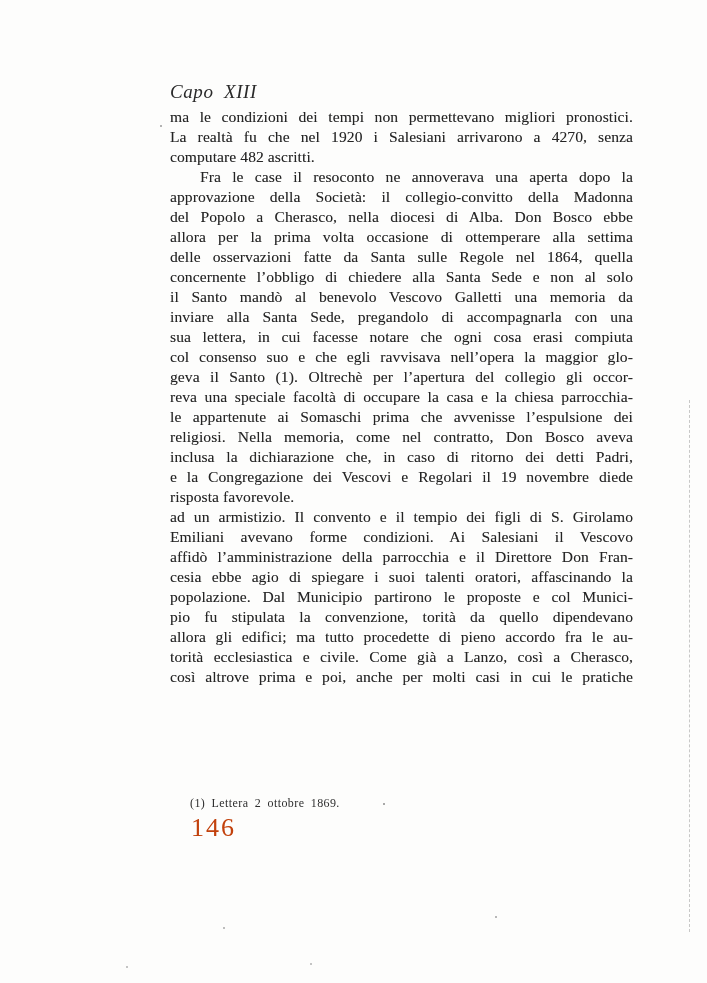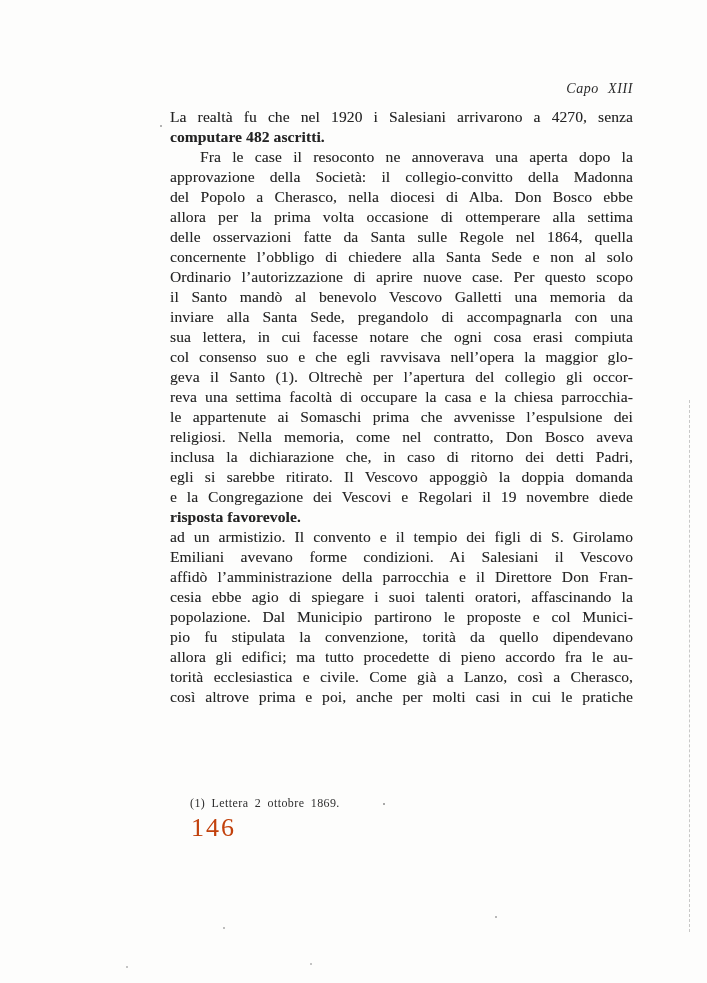--- a/index.html
+++ b/index.html
@@ -14,23 +14,23 @@
     background: #fdfdfc;
     overflow: hidden;
     font-family: "Liberation Serif", "DejaVu Serif", serif;
     color: #242424;
   }
   .running-head {
     position: absolute;
     top: 81px;
     left: 170px;
     width: 463px;
-    text-align: right;
+    text-align: left;
     font-style: italic;
-    font-size: 14px;
+    font-size: 19px;
     letter-spacing: 0.6px;
     word-spacing: 5px;
     color: #2a2a2a;
   }
   .text-block {
     position: absolute;
     top: 107px;
     left: 170px;
     width: 463px;
     font-size: 15.5px;
@@ -38,21 +38,21 @@
     letter-spacing: 0.1px;
     text-shadow: 0.2px 0.2px 0.3px rgba(45,45,45,0.35);
   }
   .line {
     height: 20px;
     overflow: hidden;
     text-align: justify;
     text-align-last: justify;
   }
   .line.indent { text-indent: 30px; }
-  .line.para-end { text-align-last: left; font-weight: bold; }
+  .line.para-end { text-align-last: left; }
   .footnote {
     position: absolute;
     top: 796px;
     left: 190px;
     font-size: 12px;
     letter-spacing: 0.4px;
     word-spacing: 3px;
     color: #2e2e2e;
   }
   .page-number {
@@ -88,39 +88,38 @@
   }
 </style>
 </head>
 <body>
 
 <div class="page">
 
   <div class="running-head">Capo XIII</div>
 
   <div class="text-block">
+      <div class="line">ma le condizioni dei tempi non permettevano migliori pronostici.</div>
       <div class="line">La realtà fu che nel 1920 i Salesiani arrivarono a 4270, senza</div>
       <div class="line para-end">computare 482 ascritti.</div>
       <div class="line indent">Fra le case il resoconto ne annoverava una aperta dopo la</div>
       <div class="line">approvazione della Società: il collegio-convitto della Madonna</div>
       <div class="line">del Popolo a Cherasco, nella diocesi di Alba. Don Bosco ebbe</div>
       <div class="line">allora per la prima volta occasione di ottemperare alla settima</div>
       <div class="line">delle osservazioni fatte da Santa sulle Regole nel 1864, quella</div>
       <div class="line">concernente l’obbligo di chiedere alla Santa Sede e non al solo</div>
-      <div class="line">Ordinario l’autorizzazione di aprire nuove case. Per questo scopo</div>
       <div class="line">il Santo mandò al benevolo Vescovo Galletti una memoria da</div>
       <div class="line">inviare alla Santa Sede, pregandolo di accompagnarla con una</div>
       <div class="line">sua lettera, in cui facesse notare che ogni cosa erasi compiuta</div>
       <div class="line">col consenso suo e che egli ravvisava nell’opera la maggior glo-</div>
       <div class="line">geva il Santo (1). Oltrechè per l’apertura del collegio gli occor-</div>
-      <div class="line">reva una settima facoltà di occupare la casa e la chiesa parrocchia-</div>
+      <div class="line">reva una speciale facoltà di occupare la casa e la chiesa parrocchia-</div>
       <div class="line">le appartenute ai Somaschi prima che avvenisse l’espulsione dei</div>
       <div class="line">religiosi. Nella memoria, come nel contratto, Don Bosco aveva</div>
       <div class="line">inclusa la dichiarazione che, in caso di ritorno dei detti Padri,</div>
-      <div class="line">egli si sarebbe ritirato. Il Vescovo appoggiò la doppia domanda</div>
       <div class="line">e la Congregazione dei Vescovi e Regolari il 19 novembre diede</div>
       <div class="line para-end">risposta favorevole.</div>
       <div class="line">ad un armistizio. Il convento e il tempio dei figli di S. Girolamo</div>
       <div class="line">Emiliani avevano forme condizioni. Ai Salesiani il Vescovo</div>
       <div class="line">affidò l’amministrazione della parrocchia e il Direttore Don Fran-</div>
       <div class="line">cesia ebbe agio di spiegare i suoi talenti oratori, affascinando la</div>
       <div class="line">popolazione. Dal Municipio partirono le proposte e col Munici-</div>
       <div class="line">pio fu stipulata la convenzione, torità da quello dipendevano</div>
       <div class="line">allora gli edifici; ma tutto procedette di pieno accordo fra le au-</div>
       <div class="line">torità ecclesiastica e civile. Come già a Lanzo, così a Cherasco,</div>

